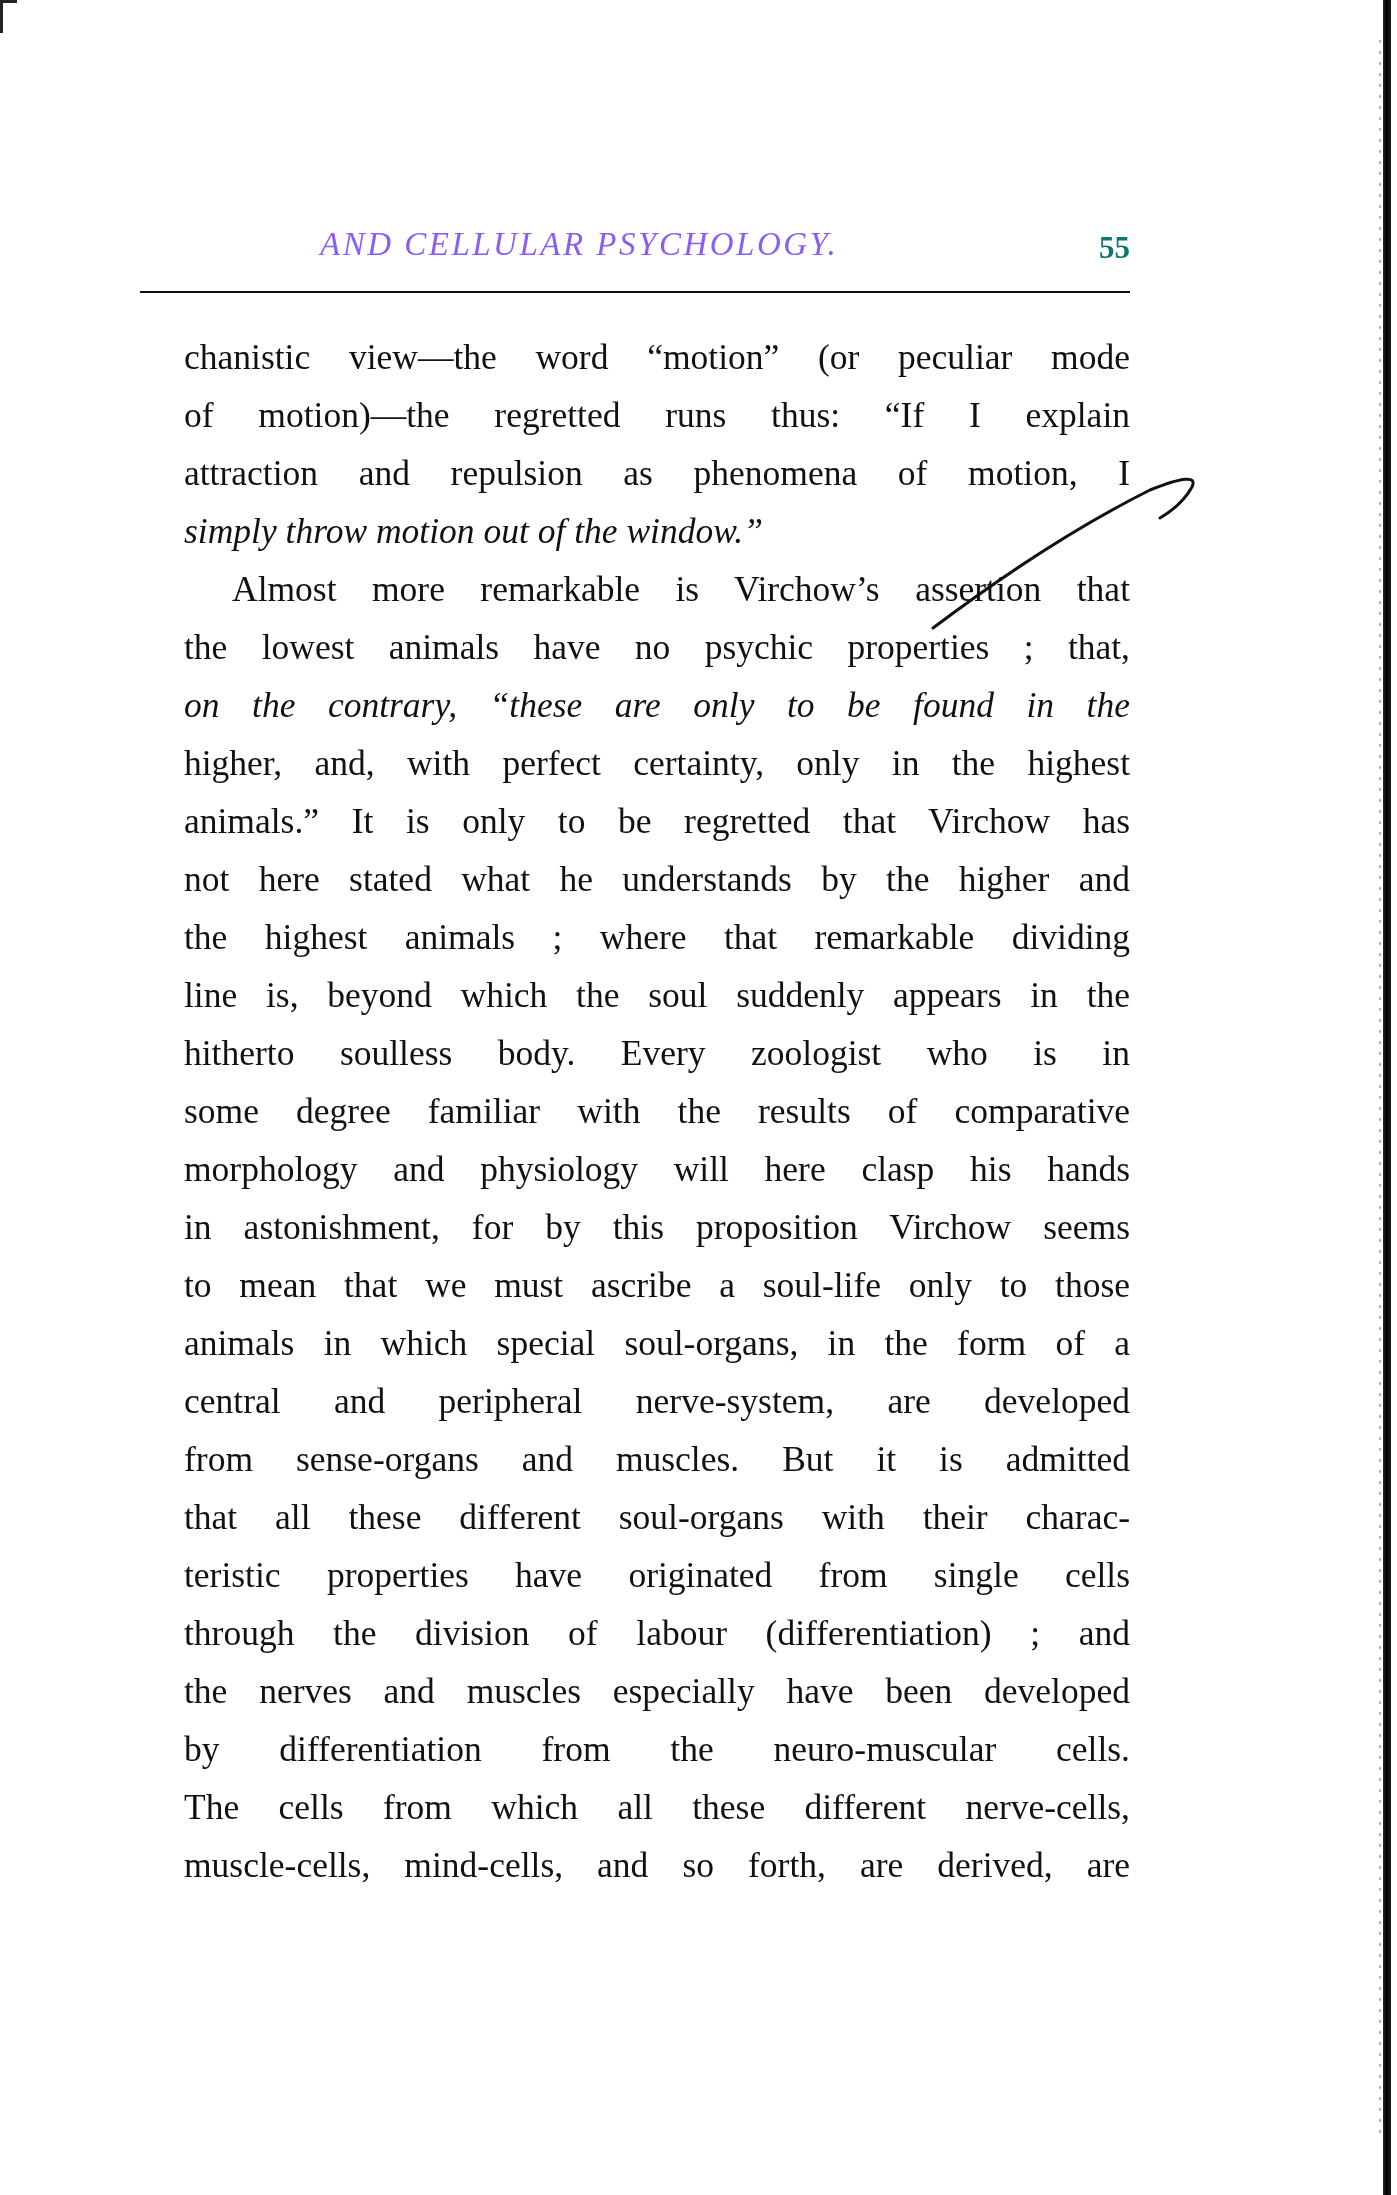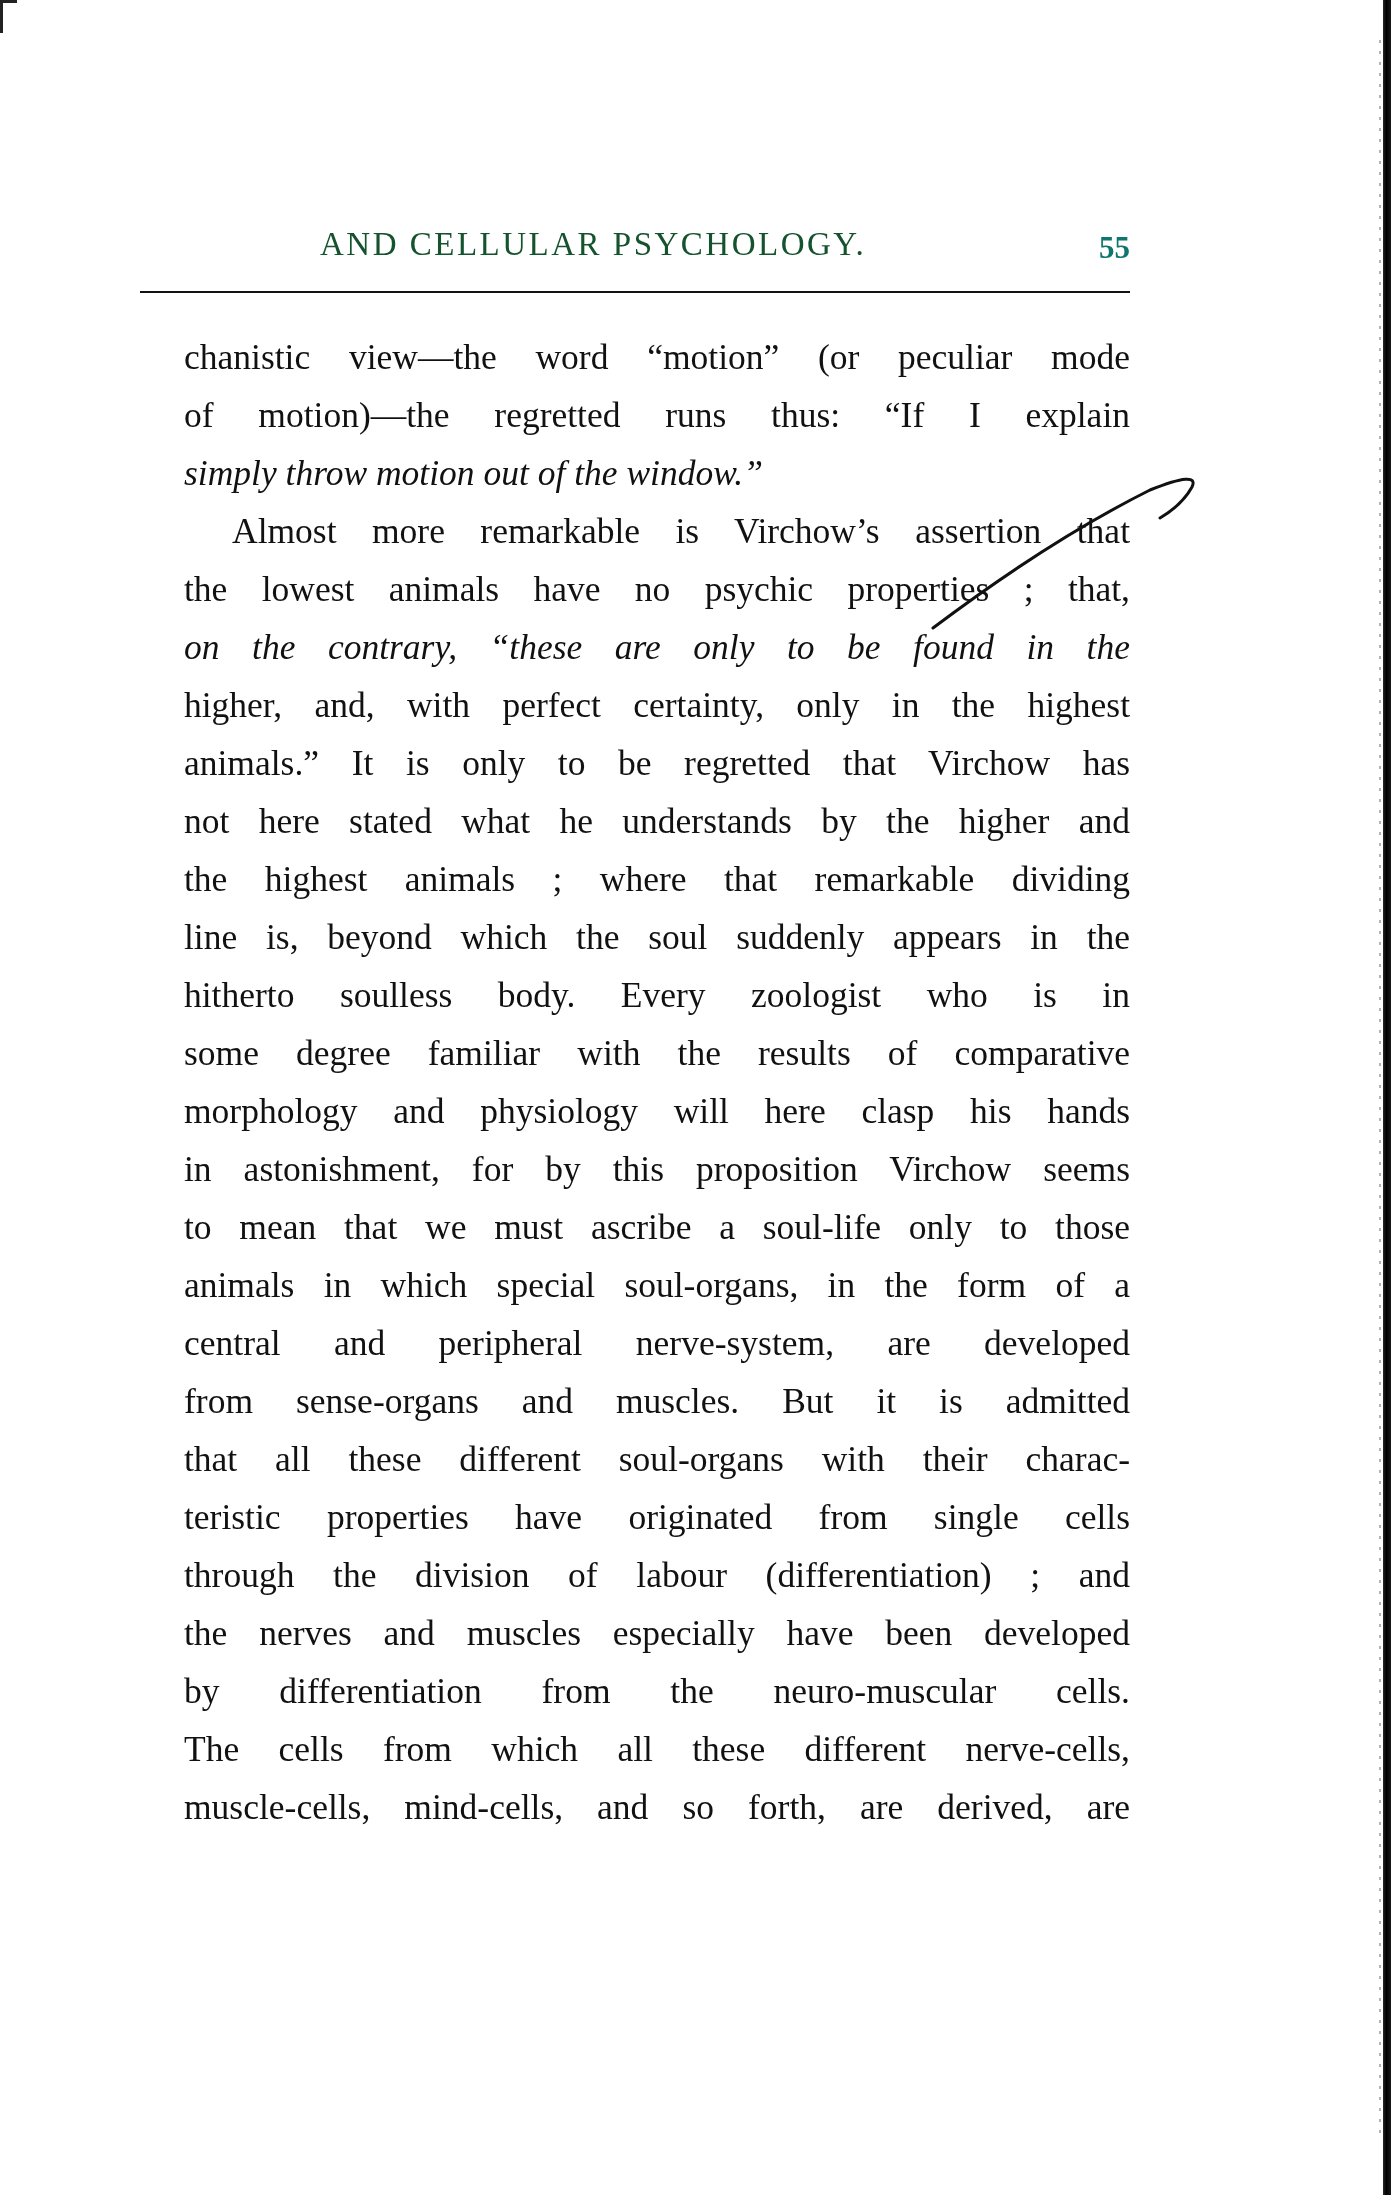--- a/index.html
+++ b/index.html
@@ -47,23 +47,24 @@
       left: 140px;
       top: 222px;
       width: 990px;
       height: 50px;
     }
     .running-title {
       position: absolute;
       left: 180px;
       top: 4px;
       font-family: "Liberation Serif", "DejaVu Serif", serif;
+      font-style: italic;
       font-size: 33px;
       letter-spacing: 2.5px;
-      color: #14532d;
+      color: #8b5cf6;
     }
     .page-number {
       position: absolute;
       right: 0;
       top: 8px;
       font-family: "Liberation Serif", serif;
       font-weight: bold;
       font-size: 31px;
       color: #0f766e;
     }
@@ -118,20 +119,21 @@
 
   <div class="running-head">
     <span class="running-title">AND CELLULAR PSYCHOLOGY.</span>
     <span class="page-number">55</span>
   </div>
   <div class="head-rule"></div>
 
   <div class="body-text">
     <span class="line">chanistic view—the word “motion” (or peculiar mode</span>
     <span class="line">of motion)—the regretted runs thus: “If I explain</span>
+    <span class="line">attraction and repulsion as phenomena of motion, I</span>
     <span class="line short">simply throw motion out of the window.”</span>
     <span class="line indent">Almost more remarkable is Virchow’s assertion that</span>
     <span class="line">the lowest animals have no psychic properties ; that,</span>
     <span class="line it">on the contrary, “these are only to be found in the</span>
     <span class="line">higher, and, with perfect certainty, only in the highest</span>
     <span class="line">animals.”  It is only to be regretted that Virchow has</span>
     <span class="line">not here stated what he understands by the higher and</span>
     <span class="line">the highest animals ; where that remarkable dividing</span>
     <span class="line">line is, beyond which the soul suddenly appears in the</span>
     <span class="line">hitherto soulless body.  Every zoologist who is in</span>

